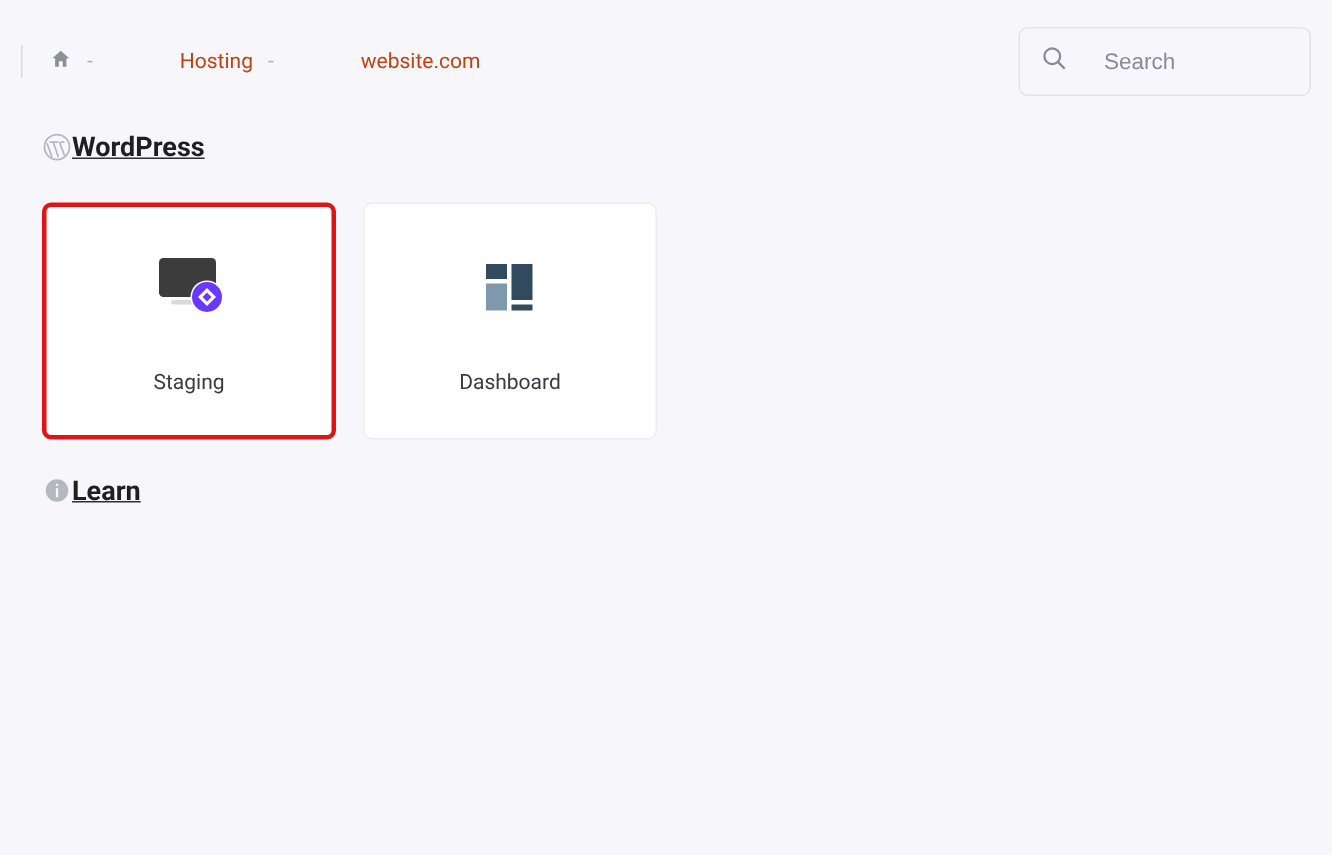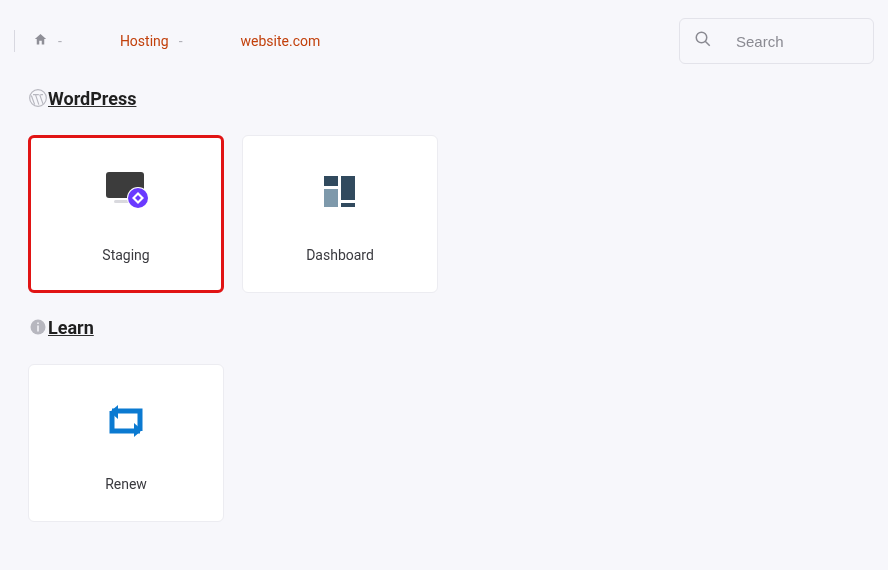--- a/index.html
+++ b/index.html
@@ -186,26 +186,15 @@
         <rect x="11" y="10" width="2" height="8" fill="#f7f7fb"></rect>
         <rect x="11" y="6" width="2" height="2" fill="#f7f7fb"></rect>
       </svg>
   </span>
   <div class="sec-title">Learn</div>
 </div>
 
 <div class="grid">
 
 
-  <div class="card">
-    <div class="icon-wrap">
-      <svg width="56" height="44" viewBox="0 0 56 44" fill="none" stroke="#0b7ad1" stroke-width="5">
-        <path d="M14 12 H42 V32"></path>
-        <path d="M42 32 H14 V12"></path>
-        <path d="M20 6 L12 13 L20 20" fill="#0b7ad1" stroke="none"></path>
-        <path d="M36 38 L44 31 L36 24" fill="#0b7ad1" stroke="none"></path>
-      </svg>
-    </div>
-    <div class="label">Renew</div>
-  </div>
 
 
 </div>
 
 </body></html>

